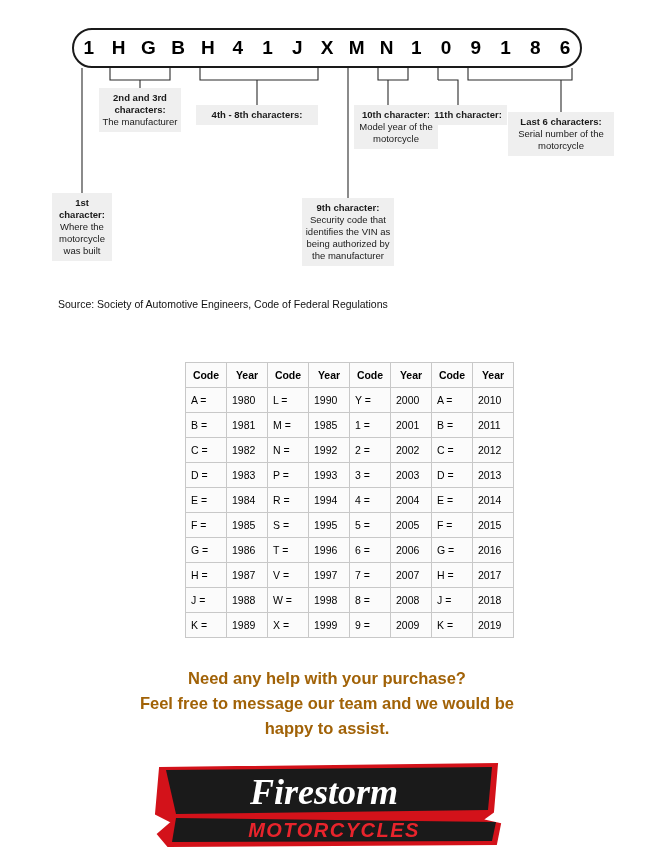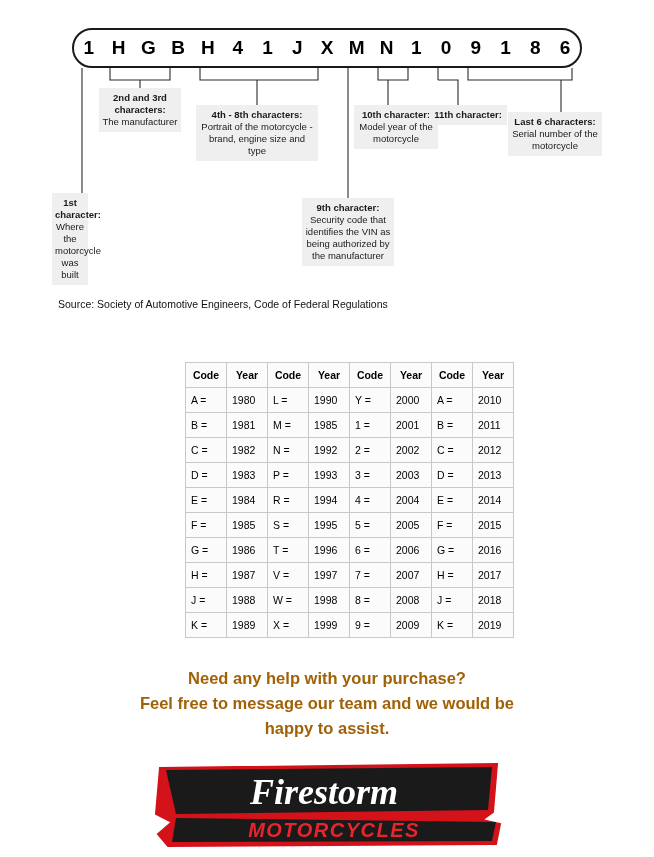--- a/index.html
+++ b/index.html
@@ -51,26 +51,26 @@
     background:#efefef;
     color:#1a1a1a;
     font-size:9.5px;
     line-height:12px;
     text-align:center;
     padding:4px 3px;
     box-sizing:border-box;
   }
   .callout .hd{ font-weight:bold; display:block; }
 
-  #c1{ left:52px;  top:193px; width:36px;  }
+  #c1{ left:52px;  top:193px; width:60px;  }
   #c2{ left:99px;  top:88px; width:82px;  }
   #c3{ left:196px; top:105px; width:122px; }
   #c4{ left:354px; top:105px; width:84px;  }
   #c5{ left:429px; top:105px; width:78px;  }
-  #c6{ left:508px; top:112px; width:94px; }
+  #c6{ left:508px; top:112px; width:106px; }
   #c9{ left:302px; top:198px; width:92px;  }
 
   
   #source{
     position:absolute;
     left:58px; top:298px;
     font-size:10.5px;
     color:#111;
   }
 
@@ -175,21 +175,20 @@
   <span>Where the motorcycle was built</span>
 </div>
 
 <div class="callout" id="c2">
   <span class="hd">2nd and 3rd characters:</span>
   <span>The manufacturer</span>
 </div>
 
 <div class="callout" id="c3">
   <span class="hd">4th - 8th characters:</span>
-  <span>Portrait of the motorcycle - brand, engine size and type</span>
 </div>
 
 <div class="callout" id="c4">
   <span class="hd">10th character:</span>
   <span>Model year of the motorcycle</span>
 </div>
 
 <div class="callout" id="c5">
   <span class="hd">11th character:</span>
 </div>

